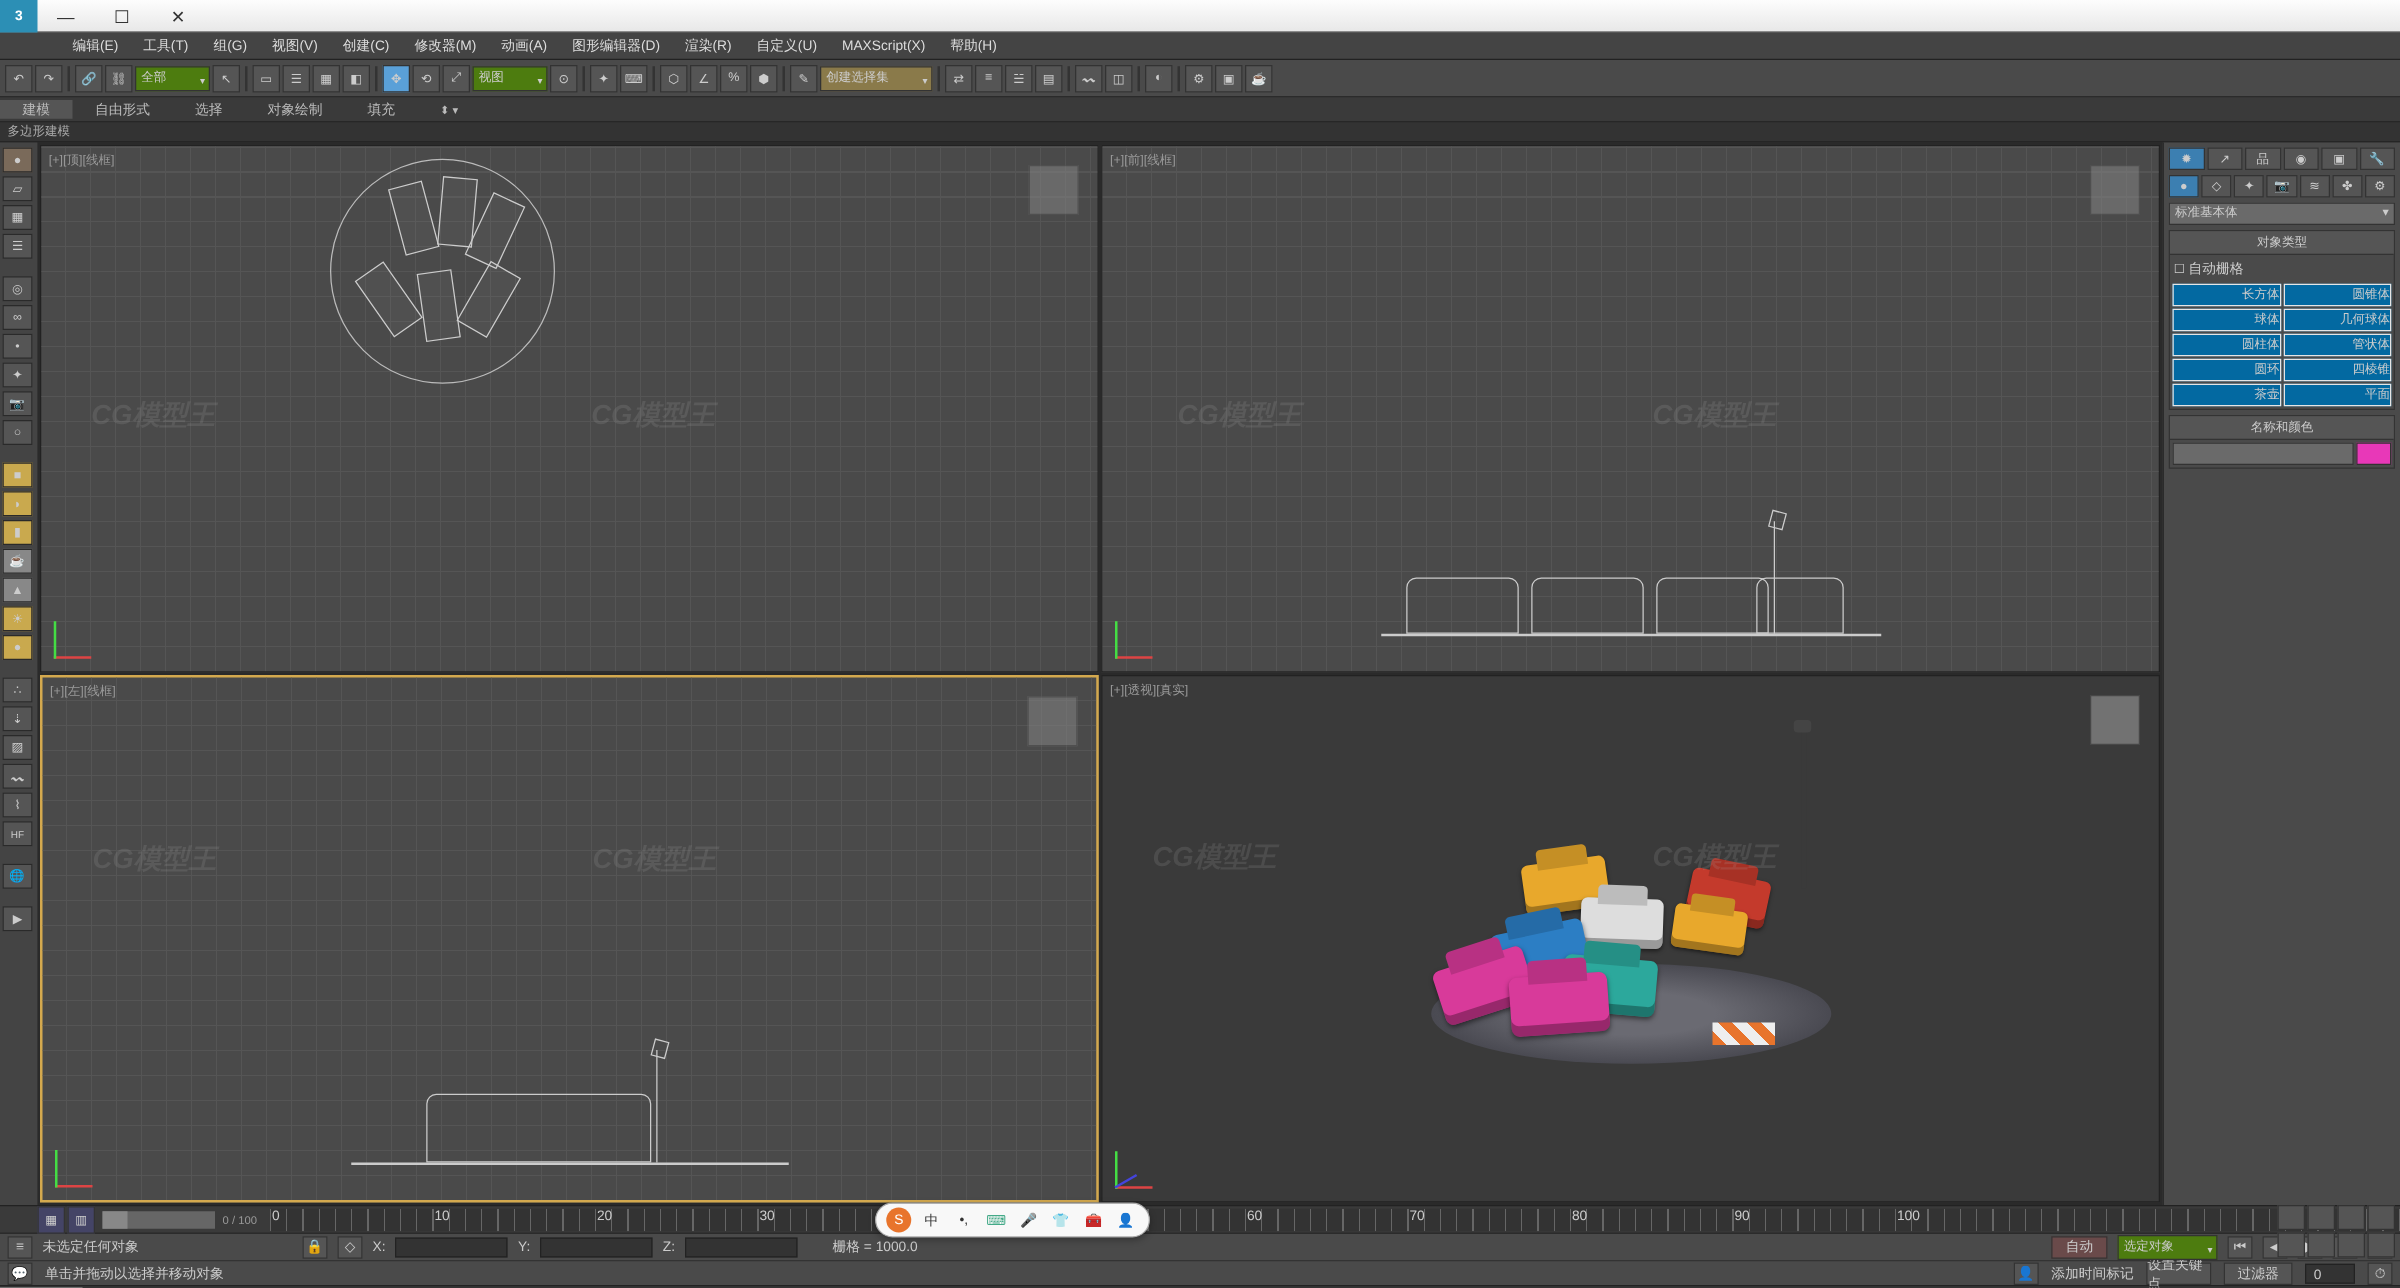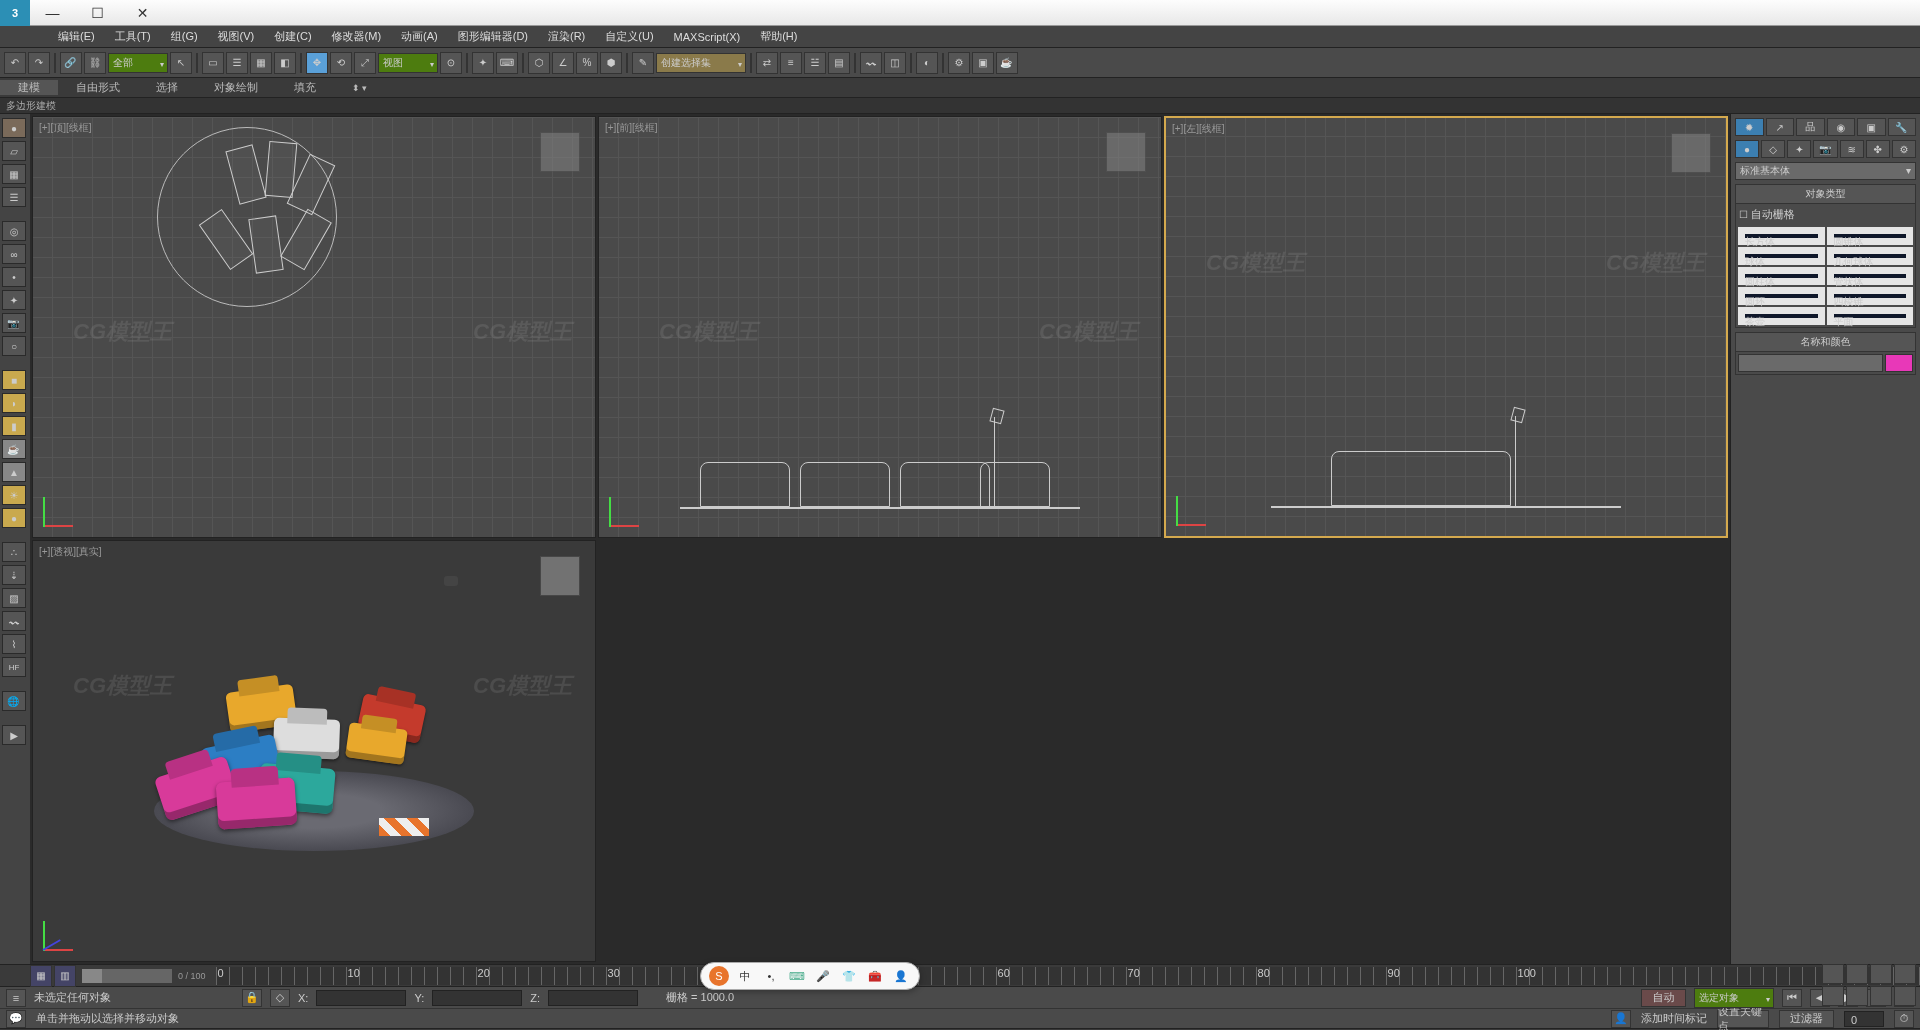--- a/index.html
+++ b/index.html
@@ -17,21 +17,21 @@
 .tsep{width:2px;height:20px;background:#333;margin:0 2px}
 .tcombo{height:20px;background:#4d7c0f;border:1px solid #333;padding:0 15px 0 4px;position:relative;min-width:60px;font-size:10px;line-height:18px}
 .tcombo::after{content:"▾";position:absolute;right:3px;top:2px;font-size:8px}
 .ribbon{height:20px;background:#3a3a3a;display:flex;align-items:center;border-bottom:1px solid #222}
 .ribbon span{padding:0 18px;color:#bbb;font-size:11px}
 .ribbon span.active{background:#555}
 .sublabel{height:16px;background:#333;padding-left:6px;font-size:10px;line-height:16px;color:#aaa;border-bottom:1px solid #222}
 .main{display:flex;height:calc(100% - 180px)}
 .left-tools{width:30px;background:#444;display:flex;flex-direction:column;gap:3px;padding:4px 2px}
 .left-tools div{width:24px;height:20px;background:#555;border:1px solid #2a2a2a;display:flex;align-items:center;justify-content:center;font-size:10px}
-.viewports{flex:1;background:#2a2a2a;display:grid;grid-template-columns:1fr 1fr 1fr;grid-template-rows:1fr 1fr;gap:2px;padding:2px}
+.viewports{flex:1;background:#2a2a2a;display:grid;grid-template-columns:1fr 1fr;grid-template-rows:1fr 1fr;gap:2px;padding:2px}
 .viewport{background:#4a4a4a;position:relative;border:1px solid #222;overflow:hidden}
 .viewport.active{border:2px solid #d4a94e}
 .vp-label{position:absolute;top:4px;left:6px;color:#999;font-size:10px;z-index:5}
 .vp-grid{position:absolute;inset:0;background-image:repeating-linear-gradient(0deg,transparent,transparent 19px,#555 19px,#555 20px),repeating-linear-gradient(90deg,transparent,transparent 19px,#555 19px,#555 20px)}
 .vp-axis{position:absolute;bottom:10px;left:10px;width:40px;height:40px}
 .vp-axis .x{position:absolute;bottom:0;left:0;width:30px;height:2px;background:#d44}
 .vp-axis .y{position:absolute;bottom:0;left:0;width:2px;height:30px;background:#4d4}
 .vp-axis .z{position:absolute;bottom:0;left:0;width:20px;height:2px;background:#44d;transform:rotate(-30deg);transform-origin:left}
 .vp-cube{position:absolute;top:15px;right:15px;width:40px;height:40px;background:#888;border:1px solid #555;opacity:.5}
 .wireframe-circle{position:absolute;top:10px;left:38%;transform:translateX(-50%);width:180px;height:180px;border:1px solid #bbb;border-radius:50%}
@@ -58,21 +58,21 @@
 .right-panel{width:190px;background:#4a4a4a;border-left:1px solid #222;padding:4px}
 .rp-tabs{display:flex;gap:2px;margin-bottom:4px}
 .rp-tabs div{flex:1;height:18px;background:#555;border:1px solid #333;display:flex;align-items:center;justify-content:center;font-size:10px}
 .rp-tabs div.active{background:#3c7fb1}
 .rp-combo{width:100%;height:18px;background:#6a6a6a;border:1px solid #333;padding:0 4px;font-size:10px;line-height:16px;margin-bottom:4px;position:relative}
 .rp-combo::after{content:"▾";position:absolute;right:4px}
 .rp-rollout{border:1px solid #333;margin-bottom:4px}
 .rp-rollout-title{background:#555;text-align:center;font-size:10px;padding:2px;border-bottom:1px solid #333}
 .rp-check{text-align:left;padding:3px;font-size:10px}
 .rp-grid{display:grid;grid-template-columns:1fr 1fr;gap:2px;padding:2px}
-.rp-btn{height:18px;background:#0f172a;border:7px solid #e5e5e5;text-align:left;line-height:16px;font-size:10px}
+.rp-btn{height:18px;background:#0369a1;border:1px solid #e5e5e5;text-align:right;line-height:16px;font-size:10px}
 .rp-name-row{display:flex;gap:2px;padding:2px}
 .rp-name-input{flex:1;height:18px;background:#6a6a6a;border:1px solid #333}
 .rp-color{width:28px;height:18px;background:#e838b8;border:1px solid #333}
 .timeline{height:22px;background:#3a3a3a;display:flex;align-items:center;border-top:1px solid #222}
 .tl-slider{width:90px;height:14px;background:#666;margin:0 6px;position:relative}
 .tl-slider::before{content:"";position:absolute;left:0;width:20px;height:14px;background:#888}
 .tl-text{font-size:9px;color:#999;margin-right:10px}
 .tl-ruler{flex:1;height:18px;background:#333;position:relative;overflow:hidden}
 .tl-ruler::before{content:"";position:absolute;inset:0;background-image:repeating-linear-gradient(90deg,#666 0 1px,transparent 1px 13px)}
 .tl-marks{position:absolute;inset:0;display:flex;font-size:8px;color:#999}

